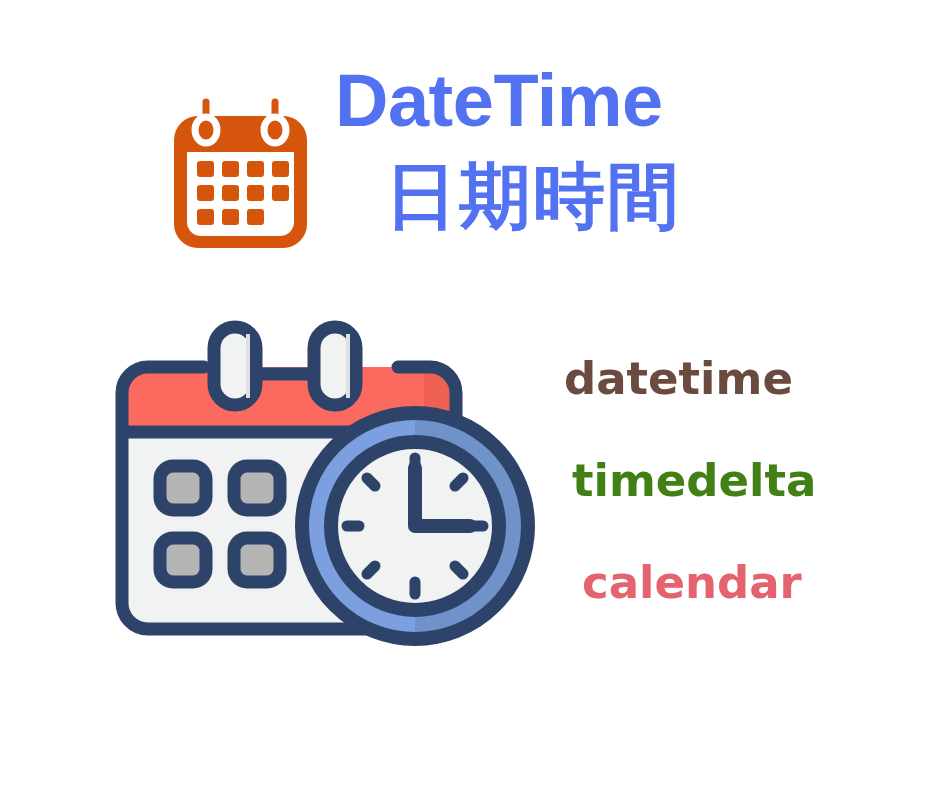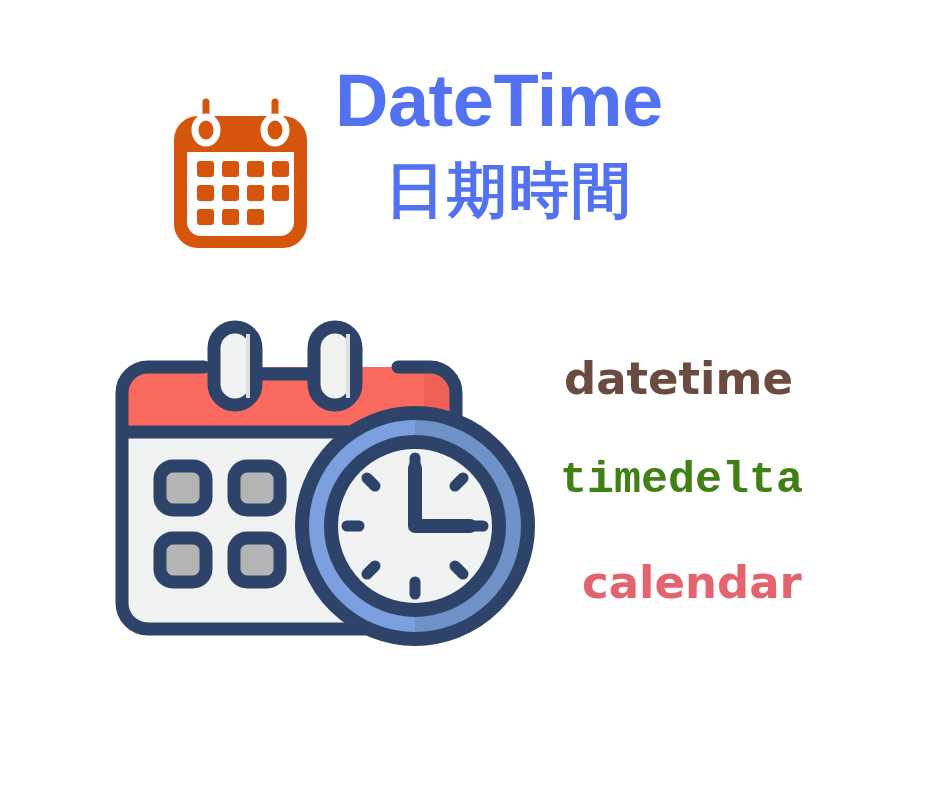--- a/index.html
+++ b/index.html
@@ -58,21 +58,21 @@
     letter-spacing: -0.5px;
     color: #5272f2;
     line-height: 1;
     white-space: nowrap;
   }
 
   .title-zh {
     position: absolute;
     left: 50px;
     top: 98px;
-    font-size: 60px;
+    font-size: 72px;
     font-weight: 700;
     letter-spacing: 2px;
     color: #5272f2;
     line-height: 1;
     white-space: nowrap;
     font-family: "DejaVu Sans", "Liberation Sans", sans-serif;
   }
 
   
   .illustration {
@@ -95,21 +95,21 @@
   .keyword {
     position: absolute;
     left: 0;
     font-size: 45px;
     font-weight: 700;
     line-height: 1;
     white-space: nowrap;
     font-family: "DejaVu Sans", "Liberation Sans", sans-serif;
   }
   .keyword.k0 { top: 8px;   left: 6px; }
-  .keyword.k1 { top: 110px; left: 2px; font-family: Liberation Mono, monospace; }
+  .keyword.k1 { top: 110px; left: 14px; }
   .keyword.k2 { top: 212px; left: 24px; }
 </style>
 </head>
 <body style="background: rgb(255, 255, 255);">
 
 <div id="poster">
 
   <div class="header-row">
 
     <div class="header-cal-icon">

